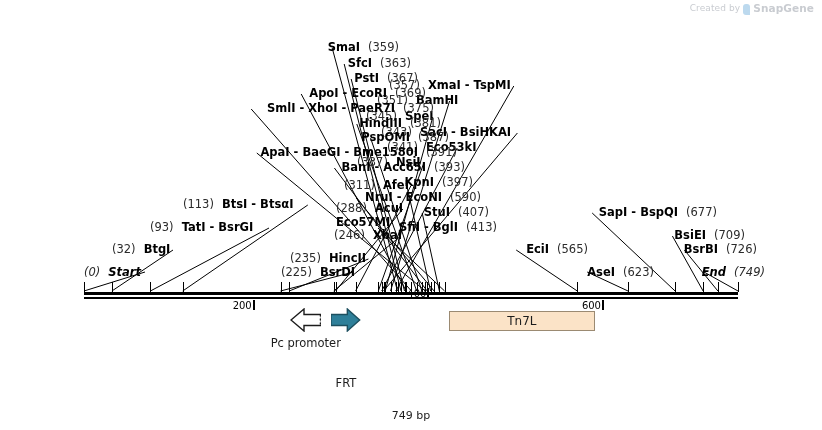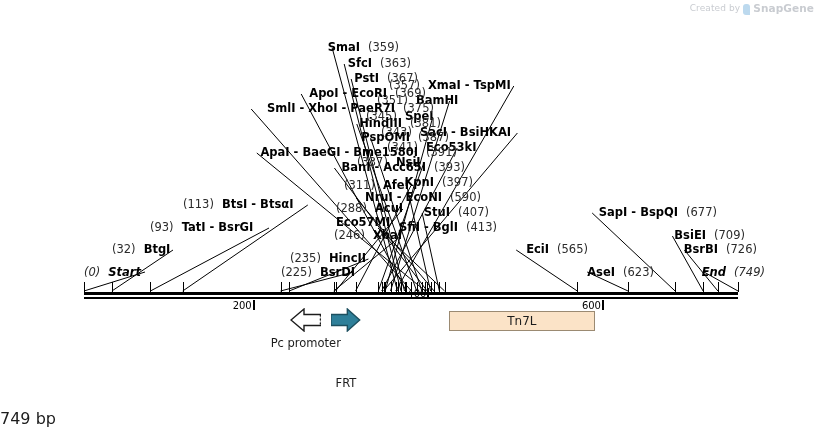--- a/index.html
+++ b/index.html
@@ -85,22 +85,22 @@
     display:flex;align-items:center;justify-content:center;
     font-size:12px;color:#1c1c1c;
   }
 
   
   .title{
     position:absolute;width:822px;text-align:center;
     font-size:15px;font-weight:bold;color:#000;letter-spacing:.2px;
   }
   .subtitle{
-    position:absolute;width:822px;text-align:left;
-    font-size:16px;color:#1c1c1c;
+    position:absolute;width:822px;text-align:center;
+    font-size:11px;color:#1c1c1c;
   }
 </style>
 </head>
 <body>
 
 <div id="map">
 
   <div class="watermark">
     <span>Created by</span>
     <span class="wm-logo"></span>

